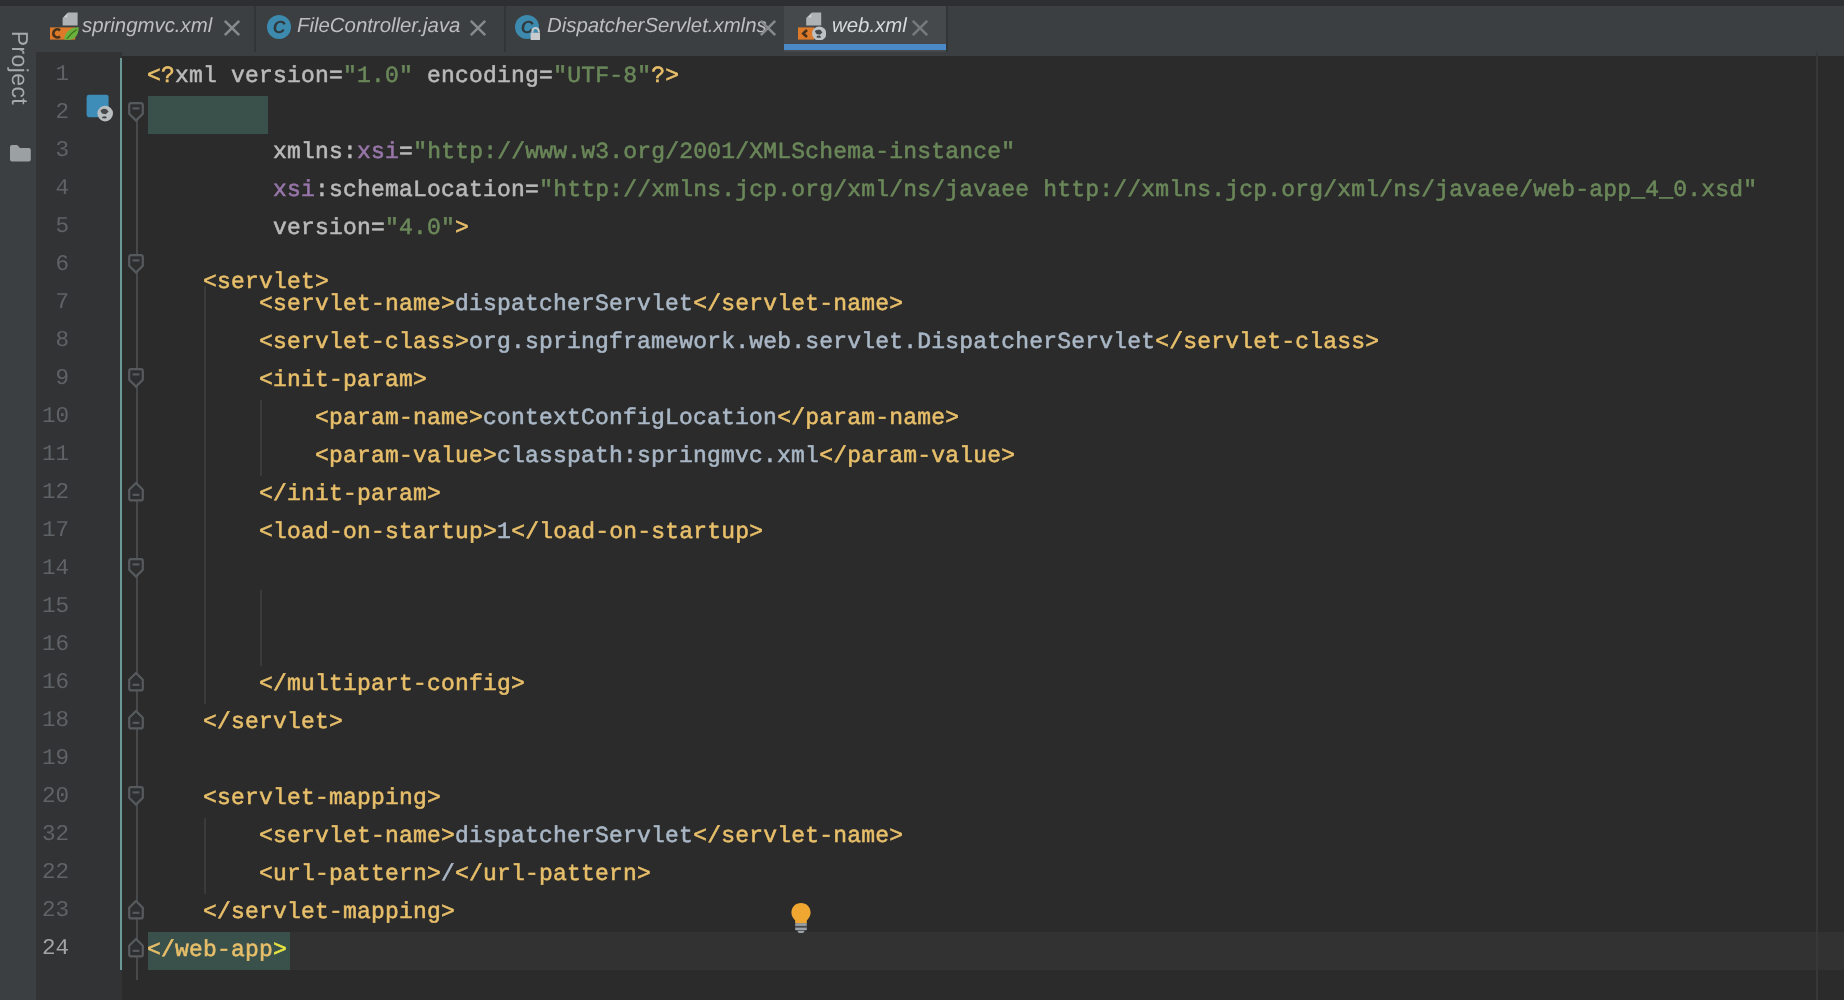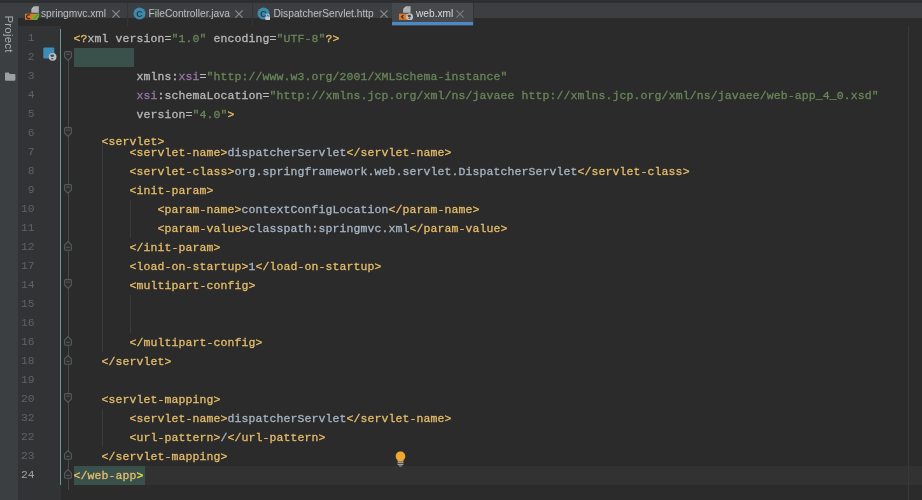--- a/index.html
+++ b/index.html
@@ -1,21 +1,21 @@
 <!DOCTYPE html>
 <html><head><meta charset="utf-8"><style>
 * { margin:0; padding:0; box-sizing:border-box; }
 html,body { width:922px; height:500px; overflow:hidden; background:#2B2B2B;
   font-family:"Liberation Sans",sans-serif; }
 #app { position:relative; width:922px; height:500px; }
 i { font-style:normal; }
 
 
-#tabbar { position:absolute; left:0; top:0; width:922px; height:18px; background:#3C3F41;
-  border-top:3px solid #2D2F30; }
+#tabbar { position:absolute; left:0; top:0; width:922px; height:28px; background:#3C3F41;
+  border-top:3px solid #2D2F30;font-style:italic; }
 .tab { position:absolute; top:0; height:23px; }
 .tab + .tab { }
 .tab::after { content:""; position:absolute; right:-1px; top:0; width:1px; height:23px; background:#323537; }
 .tab.active { background:#46494B; }
 .tab.active::before { content:""; position:absolute; left:0; right:-1px; bottom:0.8px; height:3.2px; background:#4A88C7; }
 .ticon { position:absolute; top:6px; }
 .ttext { position:absolute; top:4.8px; font-size:10.2px; color:#BCBEC0; white-space:nowrap; }
 .tclose { position:absolute; top:5.5px; }
 .tclose svg { display:block; }
 .ticon svg { display:block; }
@@ -81,21 +81,21 @@
 </div>
 <div class="tab" style="left:253px;width:139px">
   <span class="ticon" style="left:3.6px;top:3.6px">
           <svg width="13" height="13" viewBox="0 0 13 13">
             <circle cx="6.5" cy="6.5" r="6" fill="#3C8AAE"></circle>
             <text x="6.5" y="9.7" text-anchor="middle" font-size="8.8" font-weight="bold" font-family="Liberation Sans" fill="#303A3F">C</text>
             <path d="M9.2 9.4 V8.6 A1.6 1.6 0 0 1 12.4 8.6 V9.4" stroke="#C7CBCE" stroke-width="1" fill="none"></path>
             <rect x="8.3" y="9.4" width="5" height="3.8" rx="0.6" fill="#C7CBCE"></rect>
           </svg>
         </span>
-  <span class="ttext" style="left:20.5px">DispatcherServlet.http</span>
+  <span class="ttext" style="left:20.5px">DispatcherServlet.xmlns</span>
   <span class="tclose" style="left:126px">
           <svg width="10" height="10" viewBox="0 0 10 10">
             <path d="M1.4 1.4 L8.6 8.6 M8.6 1.4 L1.4 8.6" stroke="#878B8E" stroke-width="1.25"></path>
           </svg>
         </span>
 </div>
 <div class="tab active" style="left:392px;width:81px">
   <span class="ticon" style="left:7px;top:3.2px">
           <svg width="14" height="14" viewBox="0 0 14 14">
             <path d="M6.9 0.2 L11.6 0.2 L11.6 6.8 L4.1 6.8 L4.1 3 Z" fill="#AEB2B5"></path>
@@ -209,21 +209,20 @@
     <div class="cl" style="top:86px">         <i style="color:#9876AA">xsi</i><i style="color:#BABABA">:schemaLocation=</i><i style="color:#6A8759">"http://xmlns.jcp.org/xml/ns/javaee http://xmlns.jcp.org/xml/ns/javaee/web-app_4_0.xsd"</i></div>
     <div class="cl" style="top:105px">         <i style="color:#BABABA">version=</i><i style="color:#6A8759">"4.0"</i><i style="color:#E8BF6A">&gt;</i></div>
     <div class="cl" style="top:132px">    <i style="color:#E8BF6A">&lt;servlet&gt;</i></div>
     <div class="cl" style="top:143px">        <i style="color:#E8BF6A">&lt;servlet-name&gt;</i><i style="color:#A9B7C6">dispatcherServlet</i><i style="color:#E8BF6A">&lt;/servlet-name&gt;</i></div>
     <div class="cl" style="top:162px">        <i style="color:#E8BF6A">&lt;servlet-class&gt;</i><i style="color:#A9B7C6">org.springframework.web.servlet.DispatcherServlet</i><i style="color:#E8BF6A">&lt;/servlet-class&gt;</i></div>
     <div class="cl" style="top:181px">        <i style="color:#E8BF6A">&lt;init-param&gt;</i></div>
     <div class="cl" style="top:200px">            <i style="color:#E8BF6A">&lt;param-name&gt;</i><i style="color:#A9B7C6">contextConfigLocation</i><i style="color:#E8BF6A">&lt;/param-name&gt;</i></div>
     <div class="cl" style="top:219px">            <i style="color:#E8BF6A">&lt;param-value&gt;</i><i style="color:#A9B7C6">classpath:springmvc.xml</i><i style="color:#E8BF6A">&lt;/param-value&gt;</i></div>
     <div class="cl" style="top:238px">        <i style="color:#E8BF6A">&lt;/init-param&gt;</i></div>
     <div class="cl" style="top:257px">        <i style="color:#E8BF6A">&lt;load-on-startup&gt;</i><i style="color:#A9B7C6">1</i><i style="color:#E8BF6A">&lt;/load-on-startup&gt;</i></div>
-    <div class="cl" style="top:276px">        <i style="color:#E8BF6A">&lt;multipart-config&gt;</i></div>
     <div class="cl" style="top:333px">        <i style="color:#E8BF6A">&lt;/multipart-config&gt;</i></div>
     <div class="cl" style="top:352px">    <i style="color:#E8BF6A">&lt;/servlet&gt;</i></div>
     <div class="cl" style="top:371px"></div>
     <div class="cl" style="top:390px">    <i style="color:#E8BF6A">&lt;servlet-mapping&gt;</i></div>
     <div class="cl" style="top:409px">        <i style="color:#E8BF6A">&lt;servlet-name&gt;</i><i style="color:#A9B7C6">dispatcherServlet</i><i style="color:#E8BF6A">&lt;/servlet-name&gt;</i></div>
     <div class="cl" style="top:428px">        <i style="color:#E8BF6A">&lt;url-pattern&gt;</i><i style="color:#A9B7C6">/</i><i style="color:#E8BF6A">&lt;/url-pattern&gt;</i></div>
     <div class="cl" style="top:447px">    <i style="color:#E8BF6A">&lt;/servlet-mapping&gt;</i></div>
     <div class="cl" style="top:466px"><i style="color:#E8BF6A">&lt;/web-app</i><i style="color:#E8E543">&gt;</i></div>
   <span style="position:absolute;left:394.6px;top:451px"><svg width="11" height="16" viewBox="0 0 11 16">
         <path d="M5.5 0.5 C8.3 0.5 10.3 2.6 10.3 5.3 C10.3 7 9.4 8.3 8.4 9.2 L8.4 10.6 L2.6 10.6 L2.6 9.2 C1.6 8.3 0.7 7 0.7 5.3 C0.7 2.6 2.7 0.5 5.5 0.5 Z" fill="#F0A732"></path>

